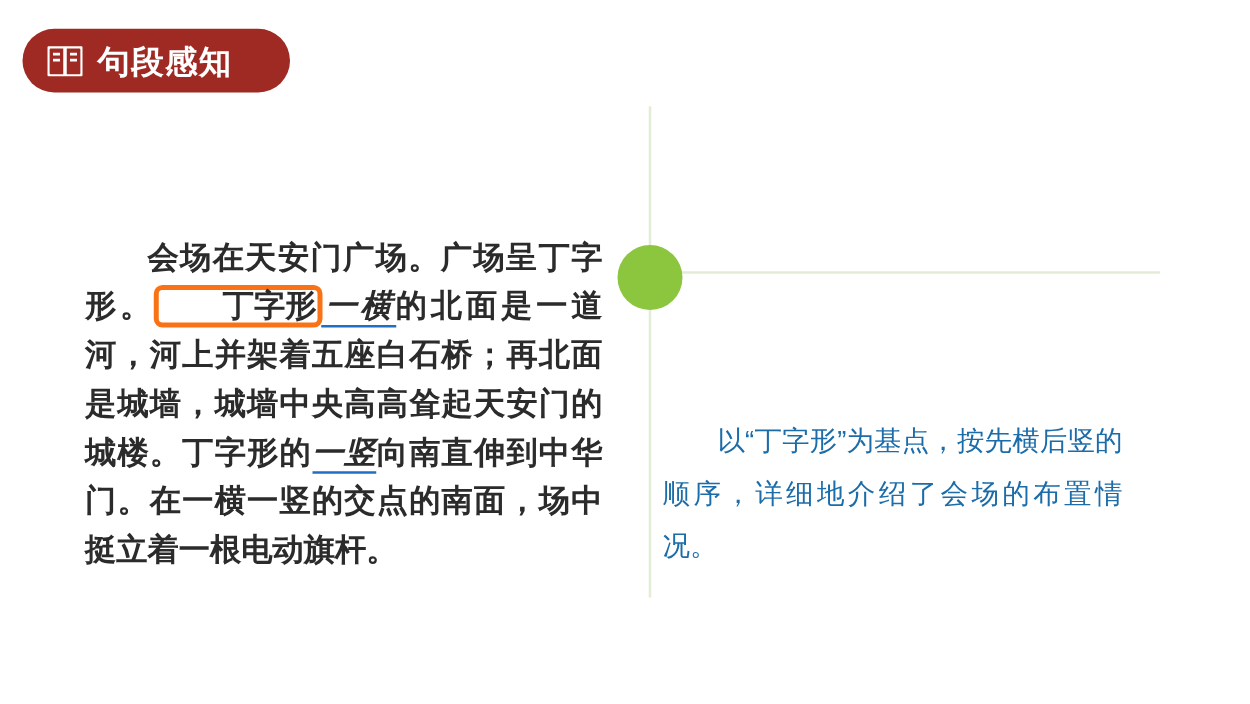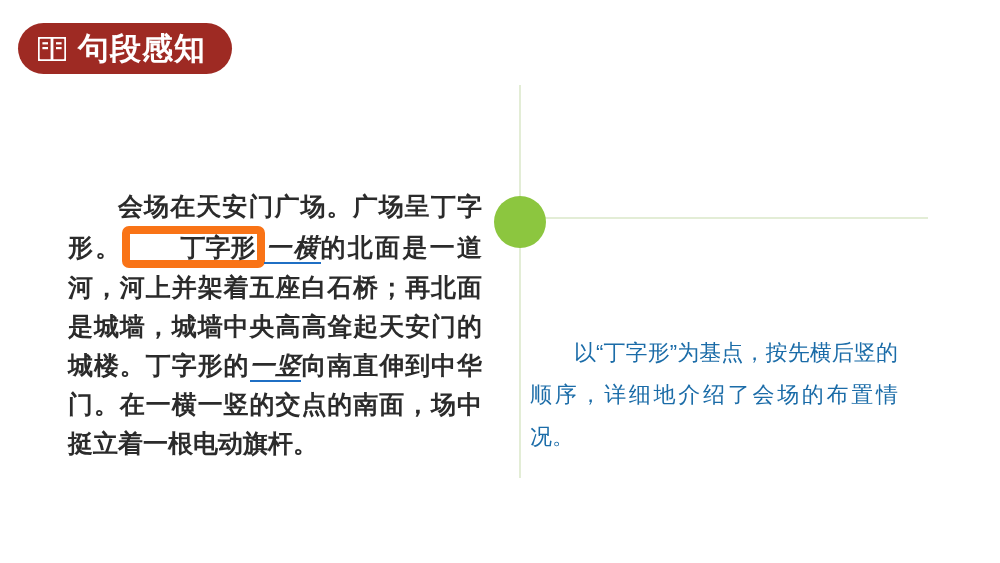--- a/index.html
+++ b/index.html
@@ -40,21 +40,21 @@
   }
   #badge-book-icon {
     width: 28px;
     height: 24px;
     flex: 0 0 auto;
     display: block;
     margin-right: 12px;
   }
   #badge-title {
     color: #ffffff;
-    font-size: 31px;
+    font-size: 26px;
     font-weight: bold;
     letter-spacing: 1px;
     line-height: 1;
     white-space: nowrap;
   }
 
   
   #divider-vertical-line {
     position: absolute;
     left: 519px;
@@ -92,21 +92,21 @@
     font-size: 25px;
     font-weight: bold;
     color: #2B2B2B;
     line-height: 39px;
     text-indent: 2em;
     text-align: justify;
     letter-spacing: 0px;
   }
   .mark-box {
     display: inline-block;
-    border: 8px solid #f97316;
+    border: 4px solid #f97316;
     border-radius: 7px;
     padding: 0 1px;
     margin: 0 -1px;
     line-height: 26px;
   }
   .mark-underline {
     border-bottom: 2px solid #1F6FC4;
     padding-bottom: 1px;
     font-style: italic;
   }

